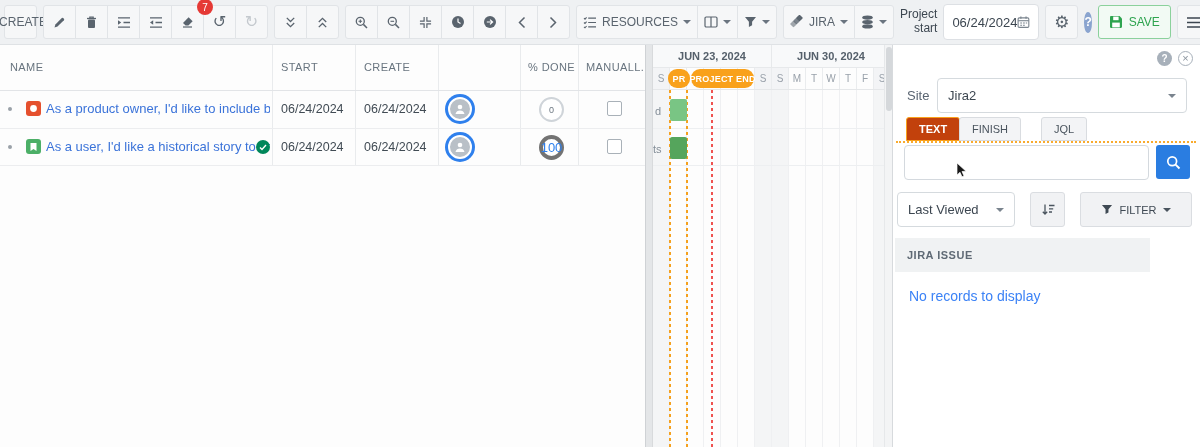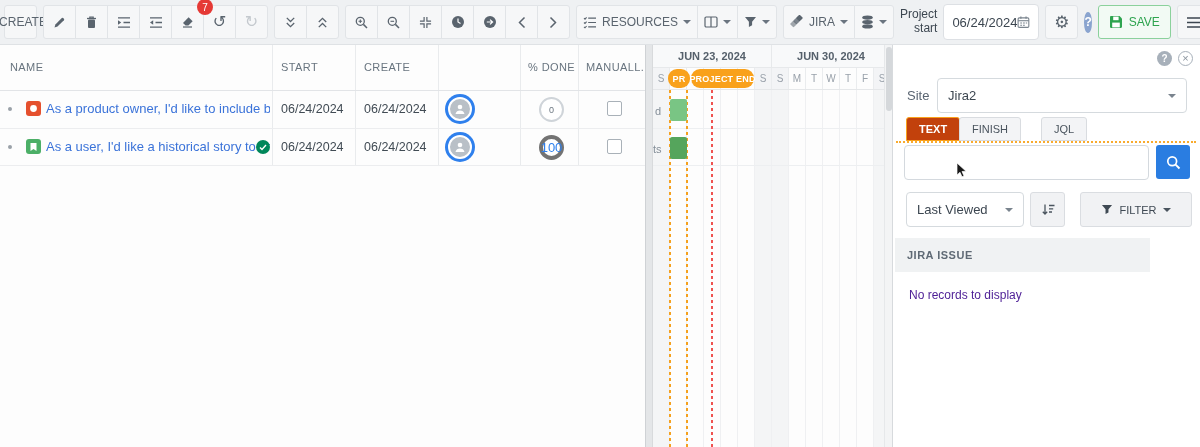--- a/index.html
+++ b/index.html
@@ -98,21 +98,21 @@
   .tab.idle{background:#f3f4f6;color:#4a545e;border:1px solid #d9dce0}
   .p-dotted{position:absolute;left:3px;top:96px;width:300px;height:0;border-top:2px dotted #f9ab2e}
   .p-search{position:absolute;left:11px;top:100px;width:245px;height:35px;background:#fff;
     border:1px solid #d4d9de;border-radius:4px;font-size:13px;padding:0 8px}
   .p-searchbtn{position:absolute;left:263px;top:100px;width:34px;height:34px;background:#2a7de1;
     border-radius:3px;display:flex;align-items:center;justify-content:center;cursor:pointer;border:none}
   .p-btn{position:absolute;top:147px;height:35px;background:#f1f2f4;border:1px solid #dadde1;border-radius:3px;
     display:flex;align-items:center;justify-content:center;gap:6px;font-size:11px;color:#3f4953;cursor:pointer}
   .p-listheader{position:absolute;left:2px;top:193px;width:255px;height:34px;background:#f0f2f3;
     display:flex;align-items:center;padding-left:12px;font-size:11px;font-weight:bold;color:#5f6a75;letter-spacing:.5px}
-  .p-empty{position:absolute;left:16px;top:243px;font-size:12px;color:#4c1d95}
+  .p-empty{position:absolute;left:16px;top:243px;font-size:14px;color:#3b82f6}
   .cursor-arrow{position:absolute;left:63px;top:117px;z-index:6}
 </style>
 </head>
 <body>
 
 <div class="toolbar">
   <div class="tbtn" style="padding:0 10px">
     <svg width="11" height="11" viewBox="0 0 12 12">
         <path d="M6 1v10M1 6h10" stroke="#3c4650" stroke-width="1.6" fill="none"></path>
       </svg>
@@ -445,21 +445,21 @@
   <svg class="cursor-arrow" width="12" height="16" viewBox="0 0 12 16">
       <path d="M1 1l0 12 3-2.7 2 4.5 2-.9-2-4.4 4-.3z" fill="#1a1a1a" stroke="#fff" stroke-width=".7"></path>
     </svg>
   <button class="p-searchbtn">
     <svg width="15" height="15" viewBox="0 0 15 15">
         <circle cx="6.2" cy="6.2" r="4.4" stroke="#fff" stroke-width="1.7" fill="none"></circle>
         <path d="M9.6 9.6L13.5 13.5" stroke="#fff" stroke-width="1.9"></path>
       </svg>
   </button>
 
-  <div class="p-select" style="left:13px;top:147px;width:118px;height:35px">
+  <div class="p-select" style="left:4px;top:147px;width:118px;height:35px">
     <span>Last Viewed</span>
     <span class="caret" style="border-top-color:#7a848e"></span>
   </div>
   <div class="p-btn" style="left:137px;width:35px">
     <svg width="14" height="13" viewBox="0 0 14 13">
         <path d="M4 1.5v9.5M1.8 8.8L4 11l2.2-2.2" stroke="#4a545e" stroke-width="1.3" fill="none"></path>
         <path d="M8 2.5h5.5M8 5.8h4.2M8 9h3" stroke="#4a545e" stroke-width="1.3"></path>
       </svg>
   </div>
   <div class="p-btn" style="left:187px;width:112px">

